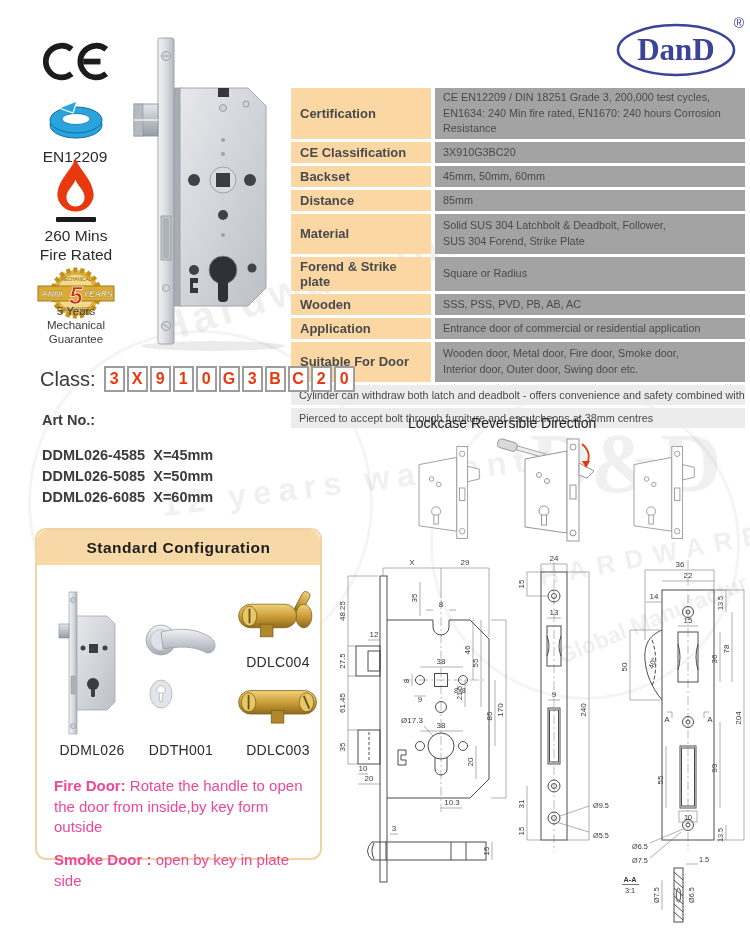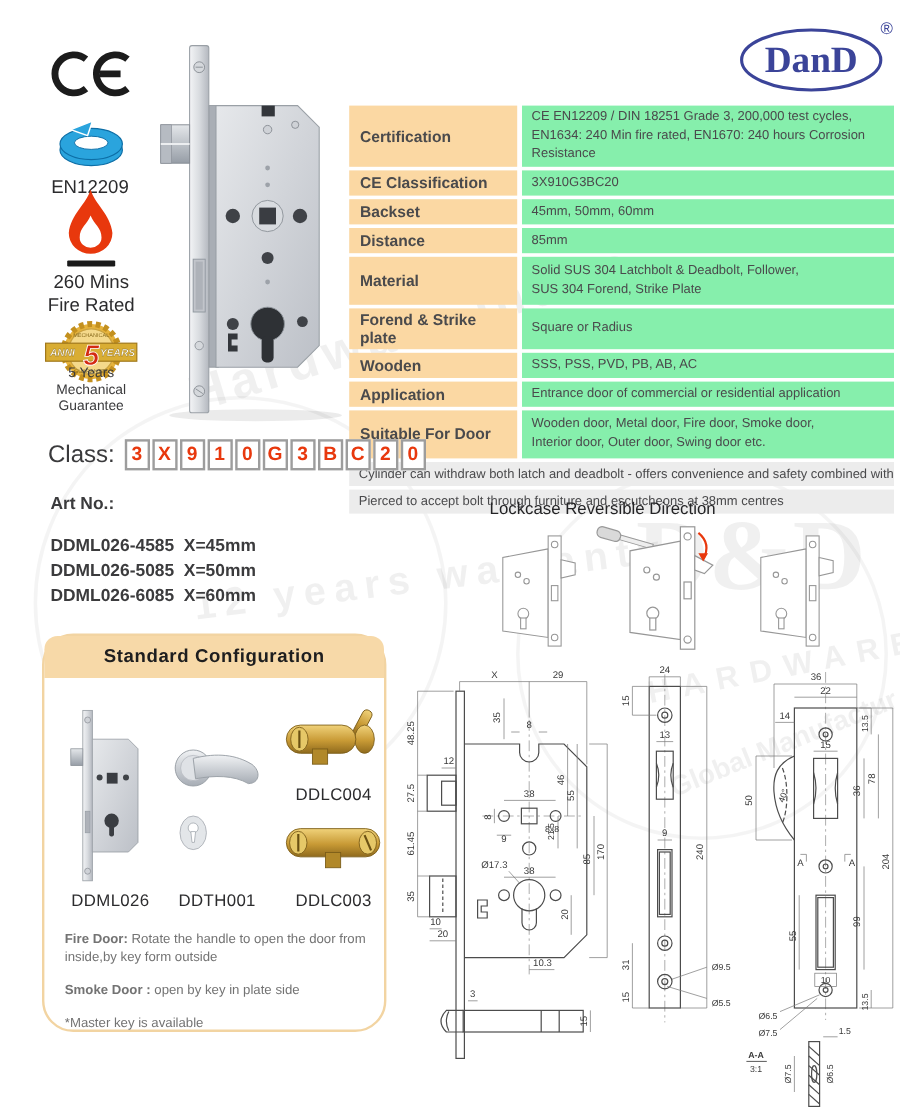--- a/index.html
+++ b/index.html
@@ -8,39 +8,39 @@
   .abs{position:absolute}
   
   .wm{position:absolute;color:rgba(90,90,90,.09);font-weight:bold;white-space:nowrap;pointer-events:none}
   .wm-circle{position:absolute;border:3px solid rgba(0,0,0,.045);border-radius:50%;pointer-events:none}
   
   .badge-text{position:absolute;text-align:center;color:#2b2b2d}
   
   .spec{position:absolute;left:291px;top:88px;width:454px;display:flex;flex-direction:column;gap:3px}
   .srow{display:flex;gap:4px}
   .lab{width:140px;background:#fbd8a3;font-weight:bold;font-size:13px;color:#4a4a4c;padding:2px 9px;display:flex;align-items:center;min-height:21px}
-  .val{flex:1;background:#86efac;font-size:10.8px;color:#4a4a4c;padding:2px 8px;display:flex;align-items:center;min-height:21px;white-space:pre-line;line-height:1.45}
+  .val{flex:1;background:#a3a3a3;font-size:10.8px;color:#4a4a4c;padding:2px 8px;display:flex;align-items:center;min-height:21px;white-space:pre-line;line-height:1.45}
   .srow.h2 .lab,.srow.h2 .val{min-height:40px}
   .note{background:#ececec;font-size:10.8px;color:#4a4a4c;padding:4px 8px;white-space:nowrap;overflow:hidden}
   
   .class-row{position:absolute;left:40px;top:366px;display:flex;align-items:center;gap:8px}
   .class-label{font-size:20px;color:#3a3a3c}
   .cboxes{display:flex;gap:2px}
   .cbox{width:21px;height:26px;border:2px solid #9d9d9d;background:#fff;color:#e8380d;font-weight:bold;font-size:16px;display:flex;align-items:center;justify-content:center}
   
   .artno{position:absolute;left:42px;top:412px;color:#3b3b3d}
   .artno .t{font-weight:bold;font-size:14.5px;margin-bottom:17px}
   .artno .i{font-weight:bold;font-size:14.5px;line-height:21px;white-space:pre}
   
   .rev-title{position:absolute;left:408px;top:415px;font-weight:normal;font-size:14px;color:#242426}
   
-  .cfg{position:absolute;left:35px;top:528px;width:287px;height:332px;border:2px solid #f2d4a2;border-radius:26px;background:#fff}
+  .cfg{position:absolute;left:35px;top:528px;width:287px;height:332px;border:2px solid #f2d4a2;border-radius:11px;background:#fff}
   .cfg-head{height:35px;background:#f7d9a8;border-radius:11px 11px 0 0;display:flex;align-items:center;justify-content:center;font-weight:bold;font-size:15.5px;color:#1e1e1f;letter-spacing:.5px}
   .plabel{position:absolute;font-size:14px;color:#2c2c2e;text-align:center;letter-spacing:.3px}
-  .cfg-text{position:absolute;left:17px;top:246px;width:256px;font-size:11px;color:#737373;line-height:1.38}
+  .cfg-text{position:absolute;left:17px;top:246px;width:256px;font-size:15px;color:#ec4899;line-height:1.38}
   .cfg-text p{margin-bottom:12px}
   .cfg-text .b{font-weight:bold}
   
   .tech{position:absolute}
   .tech text{font-size:8px;fill:#3a3a3a;font-family:"Liberation Sans","DejaVu Sans",sans-serif}
   .tech .sm{font-size:7.3px}
   .feat{stroke:#4c4c4c;stroke-width:1;fill:none}
   .dim{stroke:#7b7b7b;stroke-width:.6;fill:none}
   .cl{stroke:#8e8e8e;stroke-width:.6;fill:none;stroke-dasharray:9 3 2 3}
   .rev{stroke:#979797;stroke-width:1;fill:#fff}
@@ -326,21 +326,20 @@
     <line x1="76" y1="20" x2="82" y2="34" stroke="#6a5012" stroke-width="2"></line>
   </svg>
 
   <div class="plabel" style="left:8px;top:212px;width:94px">DDML026</div>
   <div class="plabel" style="left:102px;top:212px;width:84px">DDTH001</div>
   <div class="plabel" style="left:195px;top:212px;width:92px">DDLC003</div>
 
   <div class="cfg-text">
     <p><span class="b">Fire Door:</span> <span>Rotate the handle to open the door from inside,by key form outside</span></p>
     <p><span class="b">Smoke Door :</span> <span>open by key in plate side</span></p>
-    <p>*Master key is available</p>
   </div>
 </div>
 
 <svg class="tech" style="left:336px;top:550px" width="180" height="378" viewBox="0 0 180 378">
   <line class="cl" x1="105" y1="50" x2="105" y2="262"></line>
   <line class="cl" x1="66" y1="130" x2="150" y2="130"></line>
   <g class="feat">
     <rect x="44" y="26" width="7" height="306"></rect>
     <path d="M51,70 L97,70 L97,77 A8,8 0 0 0 113,77 L113,70 L134,70 L153,89 L153,229 L134,248 L51,248"></path>
     <rect x="20" y="96" width="24" height="30"></rect>

